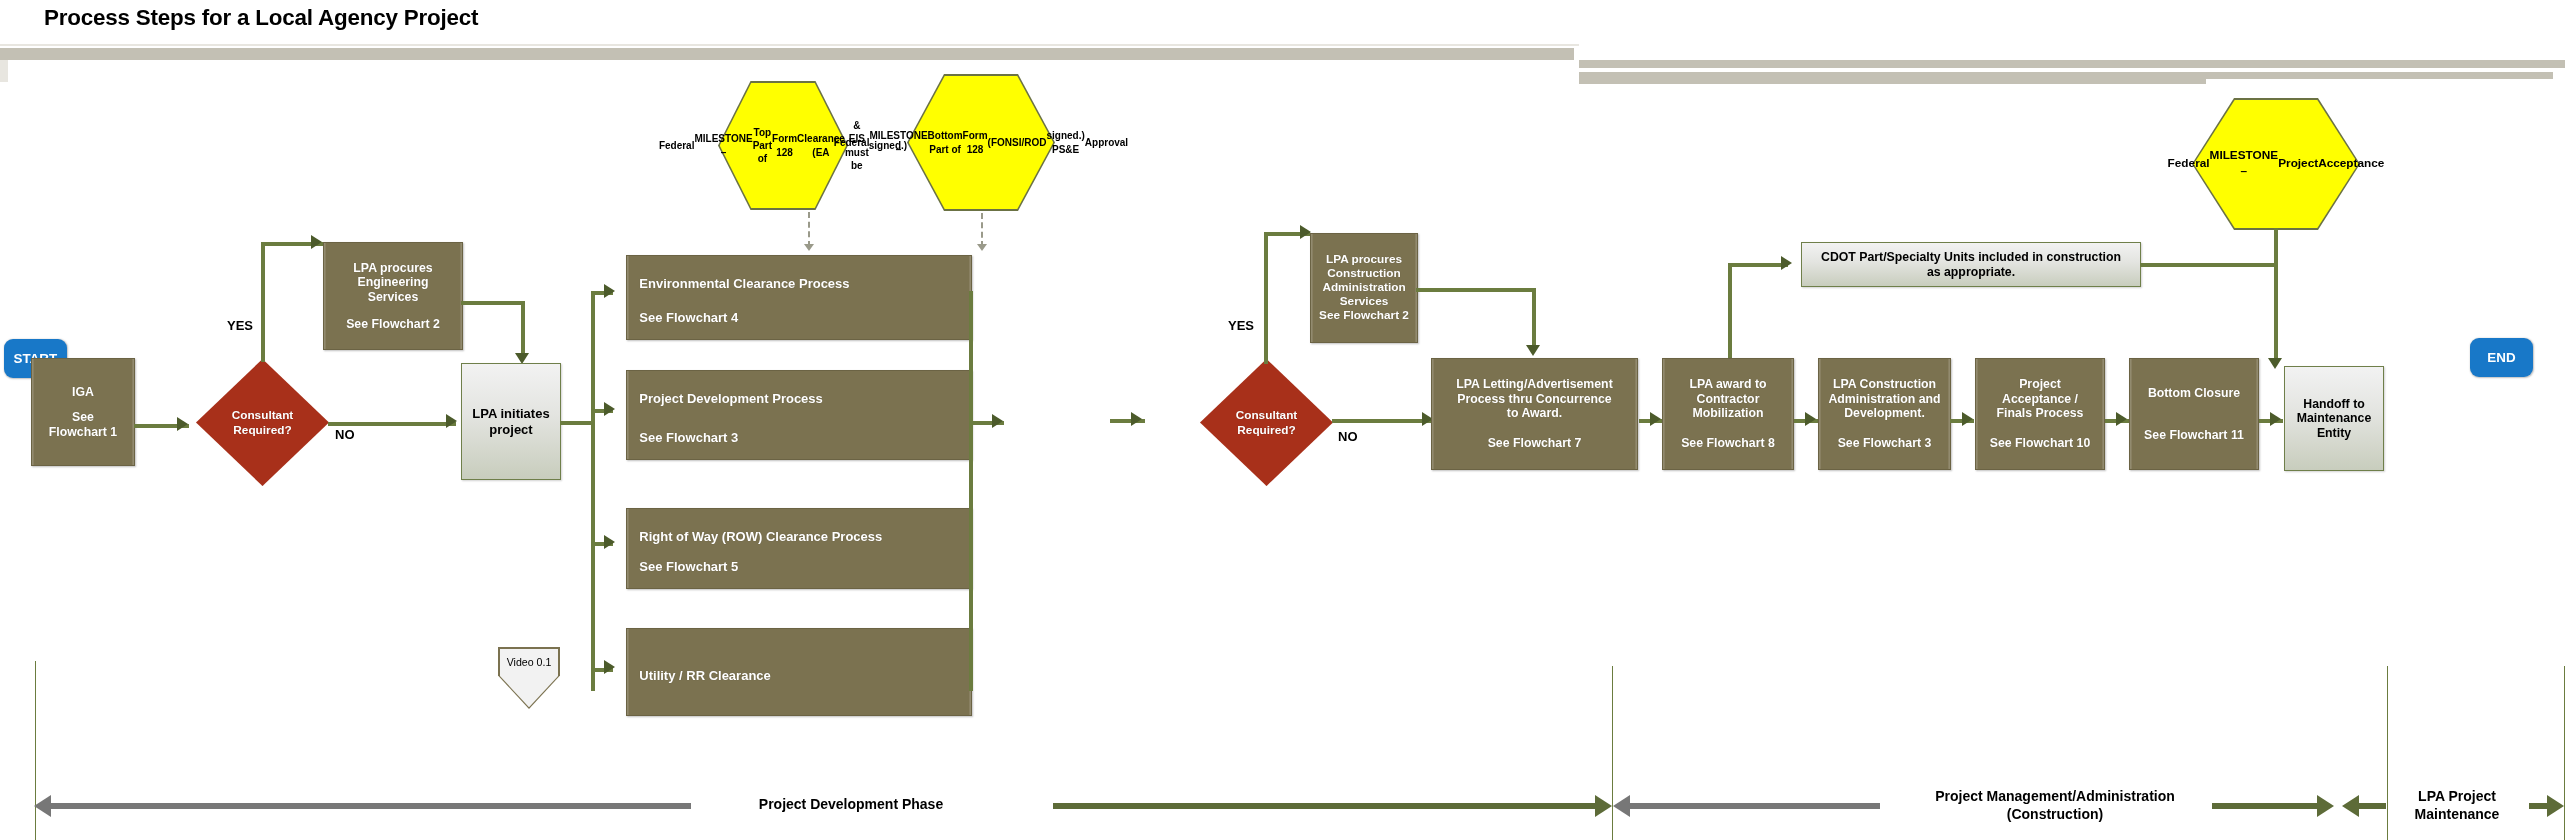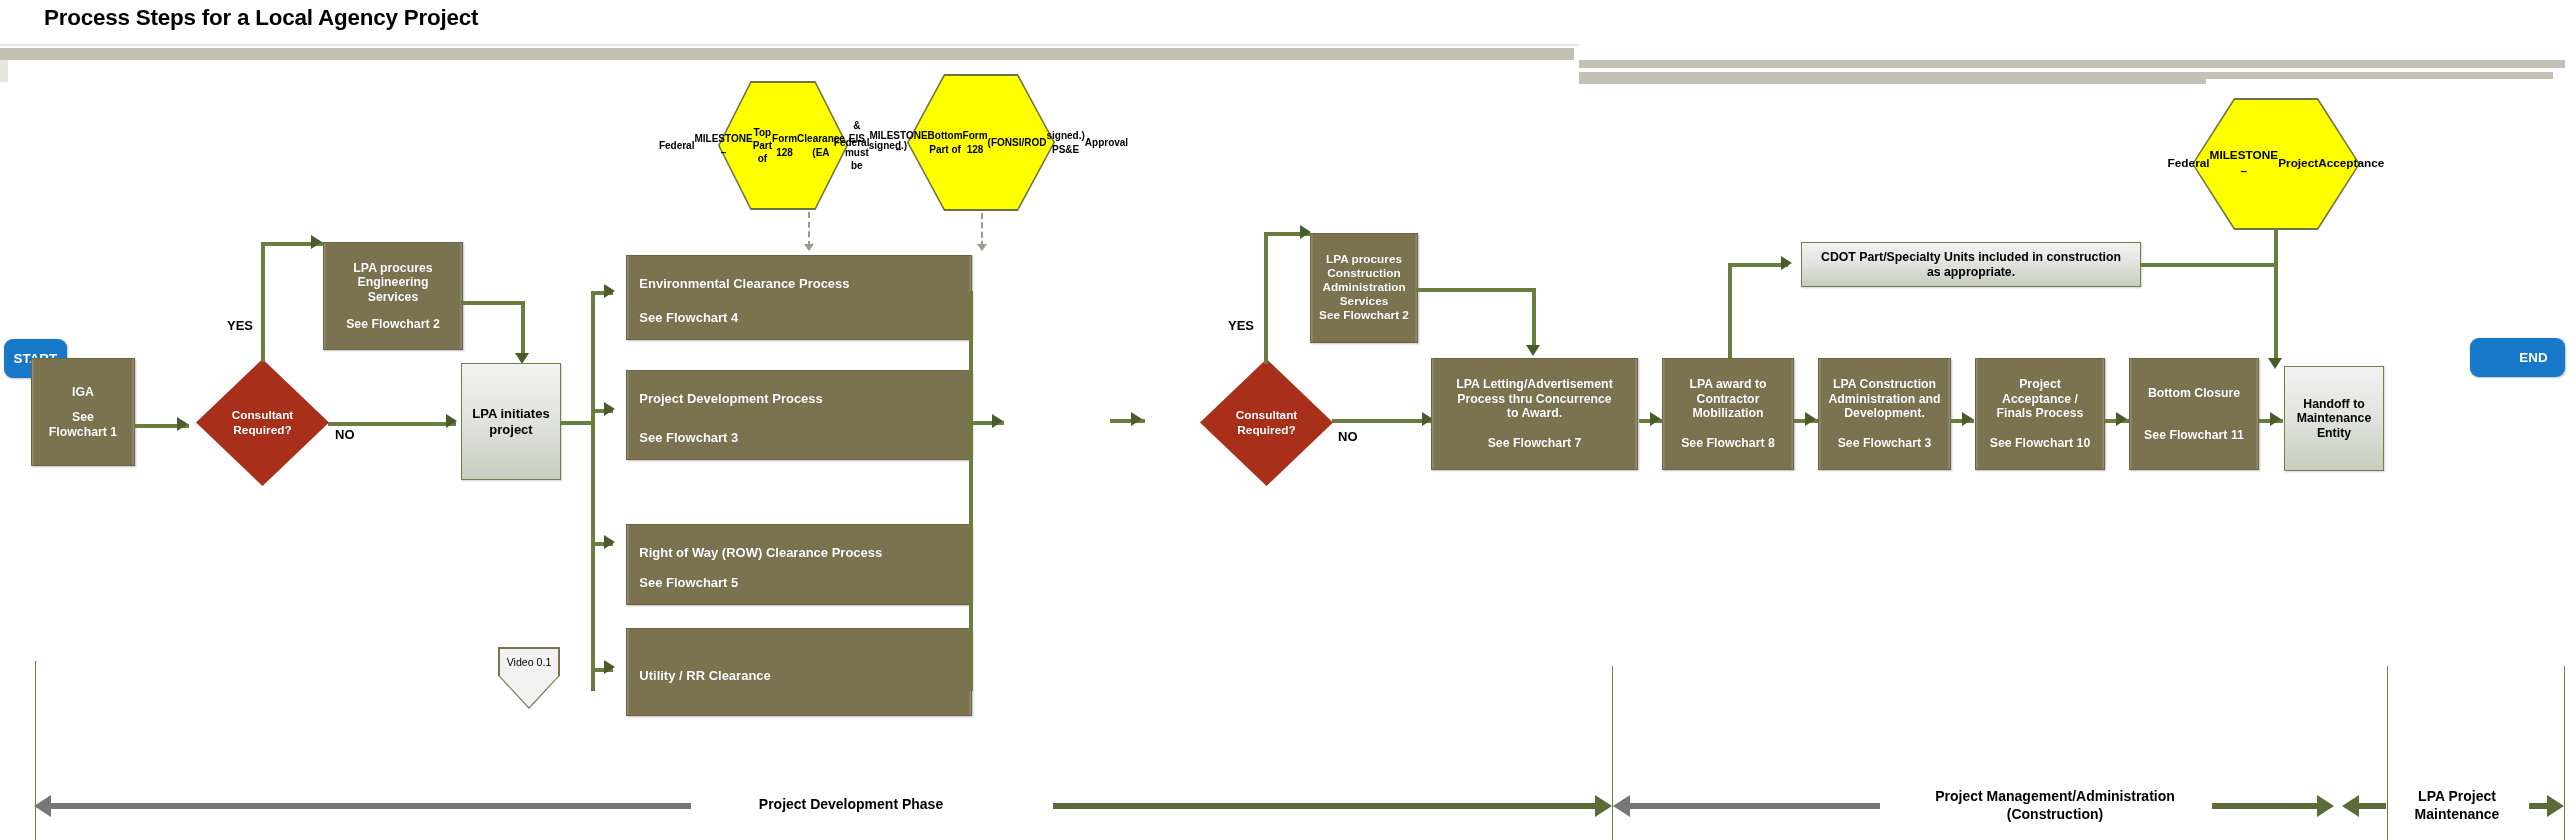--- a/index.html
+++ b/index.html
@@ -368,21 +368,21 @@
   <div class="node proc left-align" style="left:626px; top:255px; width:346px; height:85px; font-size:13px;">
     <span class="l1">Environmental Clearance Process</span>
     <span class="l2">See Flowchart 4</span>
   </div>
 
   <div class="node proc left-align" style="left:626px; top:370px; width:346px; height:90px; font-size:13px;">
     <span class="l1">Project Development Process</span>
     <span class="l2">See Flowchart 3</span>
   </div>
 
-  <div class="node proc left-align" style="left:626px; top:524px; width:346px; height:81px; font-size:13px;">
+  <div class="node proc left-align" style="left:626px; top:508px; width:346px; height:81px; font-size:13px;">
     <span class="l1">Right of Way (ROW) Clearance Process</span>
     <span class="l2">See Flowchart 5</span>
   </div>
 
   <div class="node proc left-align" style="left:626px; top:628px; width:346px; height:88px; font-size:13px;">
     <span class="l1" style="padding-top:31px;">Utility / RR Clearance</span>
     <span class="l2"></span>
   </div>
 
   <div class="video-wrap" style="left:498px; top:647px; width:62px; height:62px;">
@@ -486,21 +486,21 @@
   </div>
   <div class="conn h" style="left:2259px; top:419px; width:23.5px;"></div>
   <div class="arrow-r" style="left:2270px; top:412px;"></div>
 
   <div class="node silver" style="left:2284px; top:366px; width:100px; height:105px; font-size:12.3px;">
     <span>Handoff to</span>
     <span>Maintenance</span>
     <span>Entity</span>
   </div>
 
-  <div class="pill" style="left:2470px; top:338px; width:63px; height:39px; font-size:13.4px;padding-left:32px;">
+  <div class="pill" style="left:2470px; top:338px; width:63px; height:39px; font-size:13.4px;">
     <span>END</span>
   </div>
 
   <div class="phase-divider" style="left:35px; top:661px; height:179px;"></div>
   <div class="phase-divider" style="left:1612px; top:666px; height:174px;"></div>
   <div class="phase-divider" style="left:2387px; top:666px; height:174px;"></div>
   <div class="phase-divider" style="left:2564px; top:666px; height:174px;"></div>
 
   <div class="phase-arrow-l-grey" style="left:34px; top:795px;"></div>
   <div class="phase-bar-grey" style="left:49px; top:803px; width:642px;"></div>

